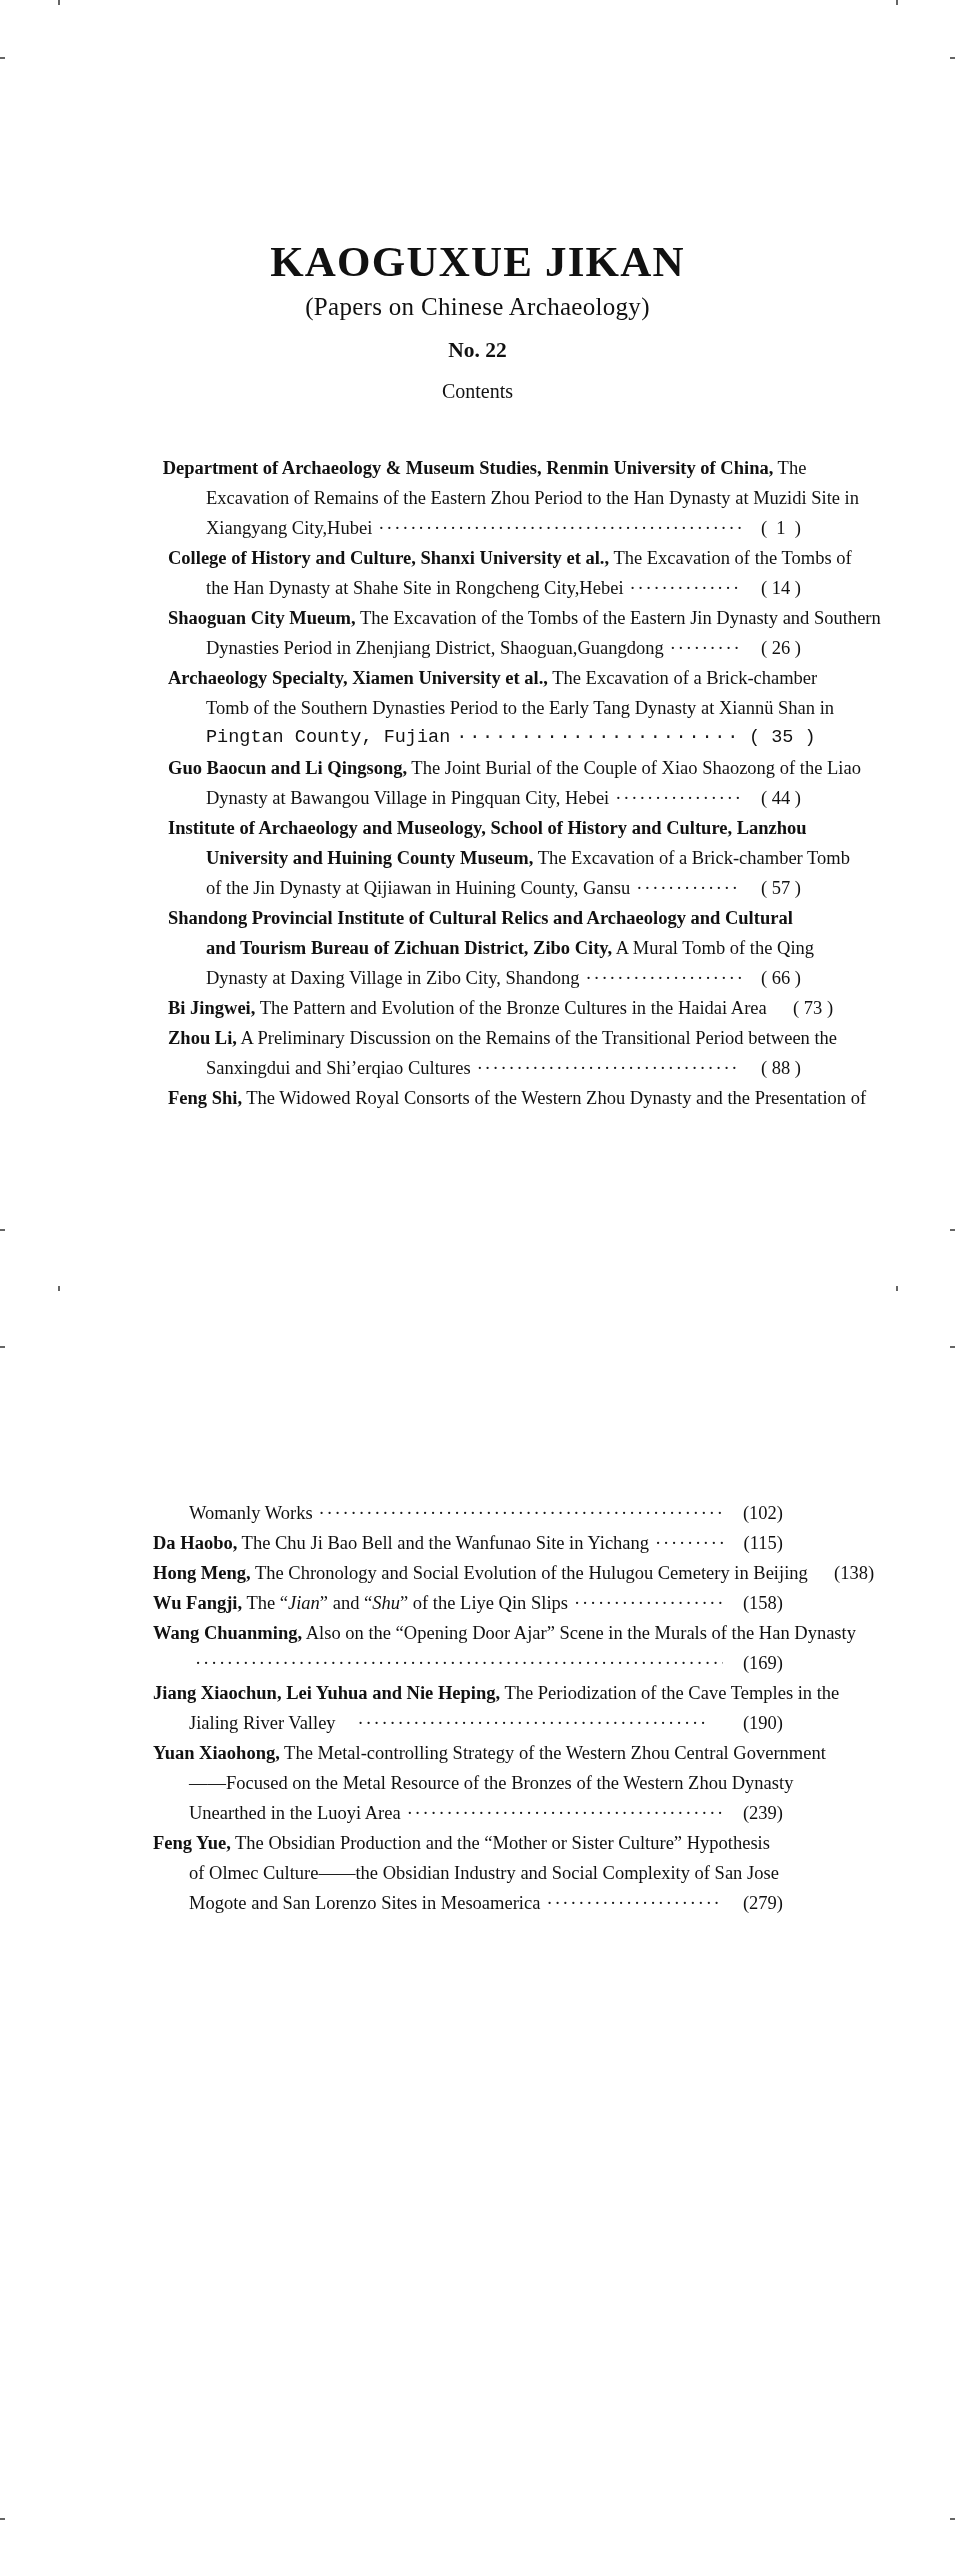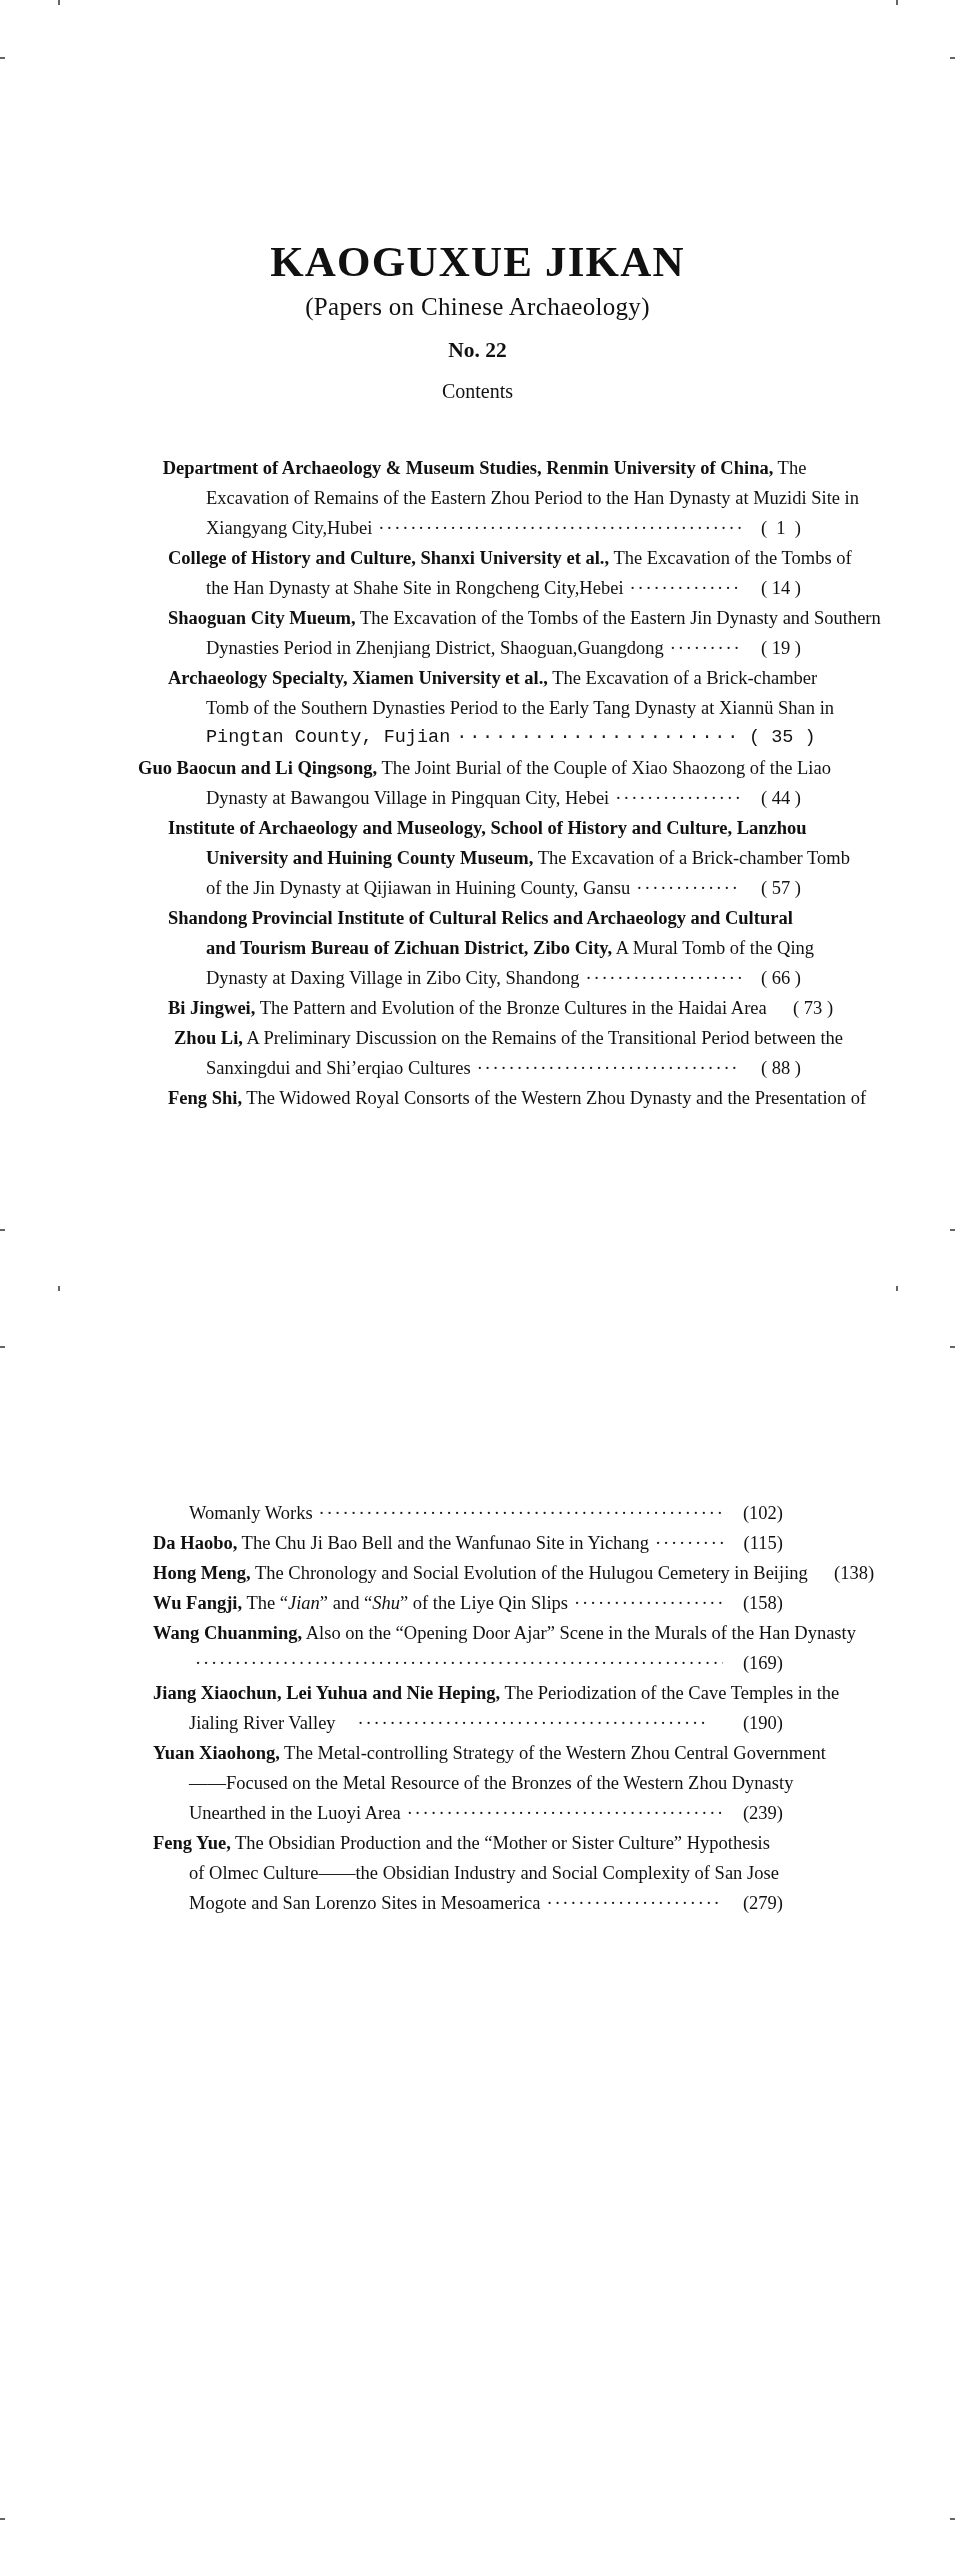--- a/index.html
+++ b/index.html
@@ -56,34 +56,34 @@
 
 <div class="abs center contents-heading">Contents</div>
 
 <div class="toc-block" style="top: 453px; left: 168px; width: 633px;">
     <div class="toc-line" style="line-height: 30px; justify-content: center;"><span class="seg bold">Department of Archaeology &amp; Museum Studies, Renmin University of China,</span><span class="seg regular"> The</span></div>
     <div class="toc-line" style="line-height: 30px; padding-left: 38px;"><span class="seg regular">Excavation of Remains of the Eastern Zhou Period to the Han Dynasty at Muzidi Site in</span></div>
     <div class="toc-line" style="line-height: 30px; padding-left: 38px;"><span class="seg regular">Xiangyang City,Hubei</span><span class="leader"></span><span class="page-no">(  1  )</span></div>
     <div class="toc-line" style="line-height: 30px;"><span class="seg bold">College of History and Culture, Shanxi University et al.,</span><span class="seg regular"> The Excavation of the Tombs of</span></div>
     <div class="toc-line" style="line-height: 30px; padding-left: 38px;"><span class="seg regular">the Han Dynasty at Shahe Site in Rongcheng City,Hebei</span><span class="leader"></span><span class="page-no">( 14 )</span></div>
     <div class="toc-line" style="line-height: 30px;"><span class="seg bold">Shaoguan City Mueum,</span><span class="seg regular"> The Excavation of the Tombs of the Eastern Jin Dynasty and Southern</span></div>
-    <div class="toc-line" style="line-height: 30px; padding-left: 38px;"><span class="seg regular">Dynasties Period in Zhenjiang District, Shaoguan,Guangdong</span><span class="leader"></span><span class="page-no">( 19 )</span></div>
+    <div class="toc-line" style="line-height: 30px; padding-left: 38px;"><span class="seg regular">Dynasties Period in Zhenjiang District, Shaoguan,Guangdong</span><span class="leader"></span><span class="page-no">( 26 )</span></div>
     <div class="toc-line" style="line-height: 30px;"><span class="seg bold">Archaeology Specialty, Xiamen University et al.,</span><span class="seg regular"> The Excavation of a Brick-chamber</span></div>
     <div class="toc-line" style="line-height: 30px; padding-left: 38px;"><span class="seg regular">Tomb of the Southern Dynasties Period to the Early Tang Dynasty at Xiannü Shan in</span></div>
     <div class="toc-line" style="line-height: 30px; padding-left: 38px; font-family: Liberation Mono, monospace;"><span class="seg regular">Pingtan County, Fujian</span><span class="leader"></span><span class="page-no">( 35 )</span></div>
-    <div class="toc-line" style="line-height: 30px; justify-content: center;"><span class="seg bold">Guo Baocun and Li Qingsong,</span><span class="seg regular"> The Joint Burial of the Couple of Xiao Shaozong of the Liao</span></div>
+    <div class="toc-line" style="line-height: 30px;"><span class="seg bold">Guo Baocun and Li Qingsong,</span><span class="seg regular"> The Joint Burial of the Couple of Xiao Shaozong of the Liao</span></div>
     <div class="toc-line" style="line-height: 30px; padding-left: 38px;"><span class="seg regular">Dynasty at Bawangou Village in Pingquan City, Hebei</span><span class="leader"></span><span class="page-no">( 44 )</span></div>
     <div class="toc-line" style="line-height: 30px;"><span class="seg bold">Institute of Archaeology and Museology, School of History and Culture, Lanzhou</span></div>
     <div class="toc-line" style="line-height: 30px; padding-left: 38px;"><span class="seg bold">University and Huining County Museum,</span><span class="seg regular"> The Excavation of a Brick-chamber Tomb</span></div>
     <div class="toc-line" style="line-height: 30px; padding-left: 38px;"><span class="seg regular">of the Jin Dynasty at Qijiawan in Huining County, Gansu</span><span class="leader"></span><span class="page-no">( 57 )</span></div>
     <div class="toc-line" style="line-height: 30px;"><span class="seg bold">Shandong Provincial Institute of Cultural Relics and Archaeology and Cultural</span></div>
     <div class="toc-line" style="line-height: 30px; padding-left: 38px;"><span class="seg bold">and Tourism Bureau of Zichuan District, Zibo City,</span><span class="seg regular"> A Mural Tomb of the Qing</span></div>
     <div class="toc-line" style="line-height: 30px; padding-left: 38px;"><span class="seg regular">Dynasty at Daxing Village in Zibo City, Shandong</span><span class="leader"></span><span class="page-no">( 66 )</span></div>
     <div class="toc-line" style="line-height: 30px;"><span class="seg bold">Bi Jingwei,</span><span class="seg regular"> The Pattern and Evolution of the Bronze Cultures in the Haidai Area</span><span class="leader"></span><span class="page-no">( 73 )</span></div>
-    <div class="toc-line" style="line-height: 30px; margin-left: 6px;"><span class="seg bold">Zhou Li,</span><span class="seg regular"> A Preliminary Discussion on the Remains of the Transitional Period between the</span></div>
+    <div class="toc-line" style="line-height: 30px;"><span class="seg bold">Zhou Li,</span><span class="seg regular"> A Preliminary Discussion on the Remains of the Transitional Period between the</span></div>
     <div class="toc-line" style="line-height: 30px; padding-left: 38px;"><span class="seg regular">Sanxingdui and Shi’erqiao Cultures</span><span class="leader"></span><span class="page-no">( 88 )</span></div>
     <div class="toc-line" style="line-height: 30px;"><span class="seg bold">Feng Shi,</span><span class="seg regular"> The Widowed Royal Consorts of the Western Zhou Dynasty and the Presentation of</span></div>
   </div>
 
 <div class="toc-block" style="top: 1498px; left: 153px; width: 630px;">
     <div class="toc-line" style="line-height: 30px; padding-left: 36px;"><span class="seg regular">Womanly Works</span><span class="leader"></span><span class="page-no">(102)</span></div>
     <div class="toc-line" style="line-height: 30px;"><span class="seg bold">Da Haobo,</span><span class="seg regular"> The Chu Ji Bao Bell and the Wanfunao Site in Yichang</span><span class="leader"></span><span class="page-no">(115)</span></div>
     <div class="toc-line" style="line-height: 30px;"><span class="seg bold">Hong Meng,</span><span class="seg regular"> The Chronology and Social Evolution of the Hulugou Cemetery in Beijing</span><span class="leader"></span><span class="page-no">(138)</span></div>
     <div class="toc-line" style="line-height: 30px;"><span class="seg bold">Wu Fangji,</span><span class="seg regular"> The “</span><span class="seg italic">Jian</span><span class="seg regular">” and “</span><span class="seg italic">Shu</span><span class="seg regular">” of the Liye Qin Slips</span><span class="leader"></span><span class="page-no">(158)</span></div>
     <div class="toc-line" style="line-height: 30px;"><span class="seg bold">Wang Chuanming,</span><span class="seg regular"> Also on the “Opening Door Ajar” Scene in the Murals of the Han Dynasty</span></div>

